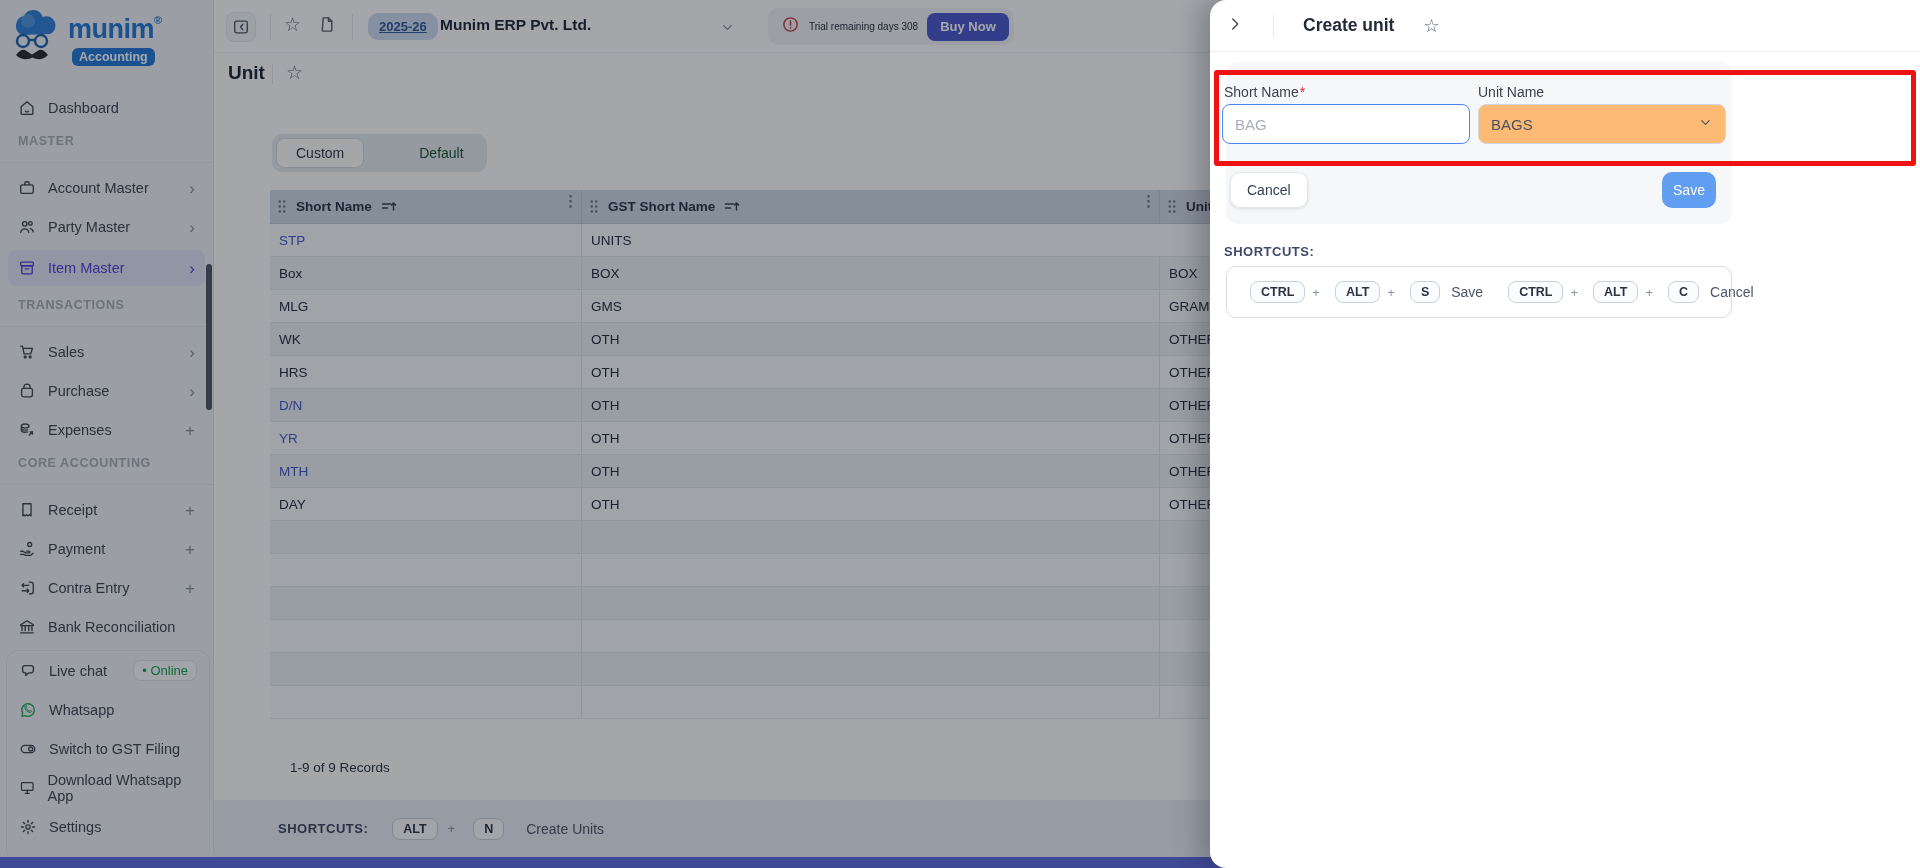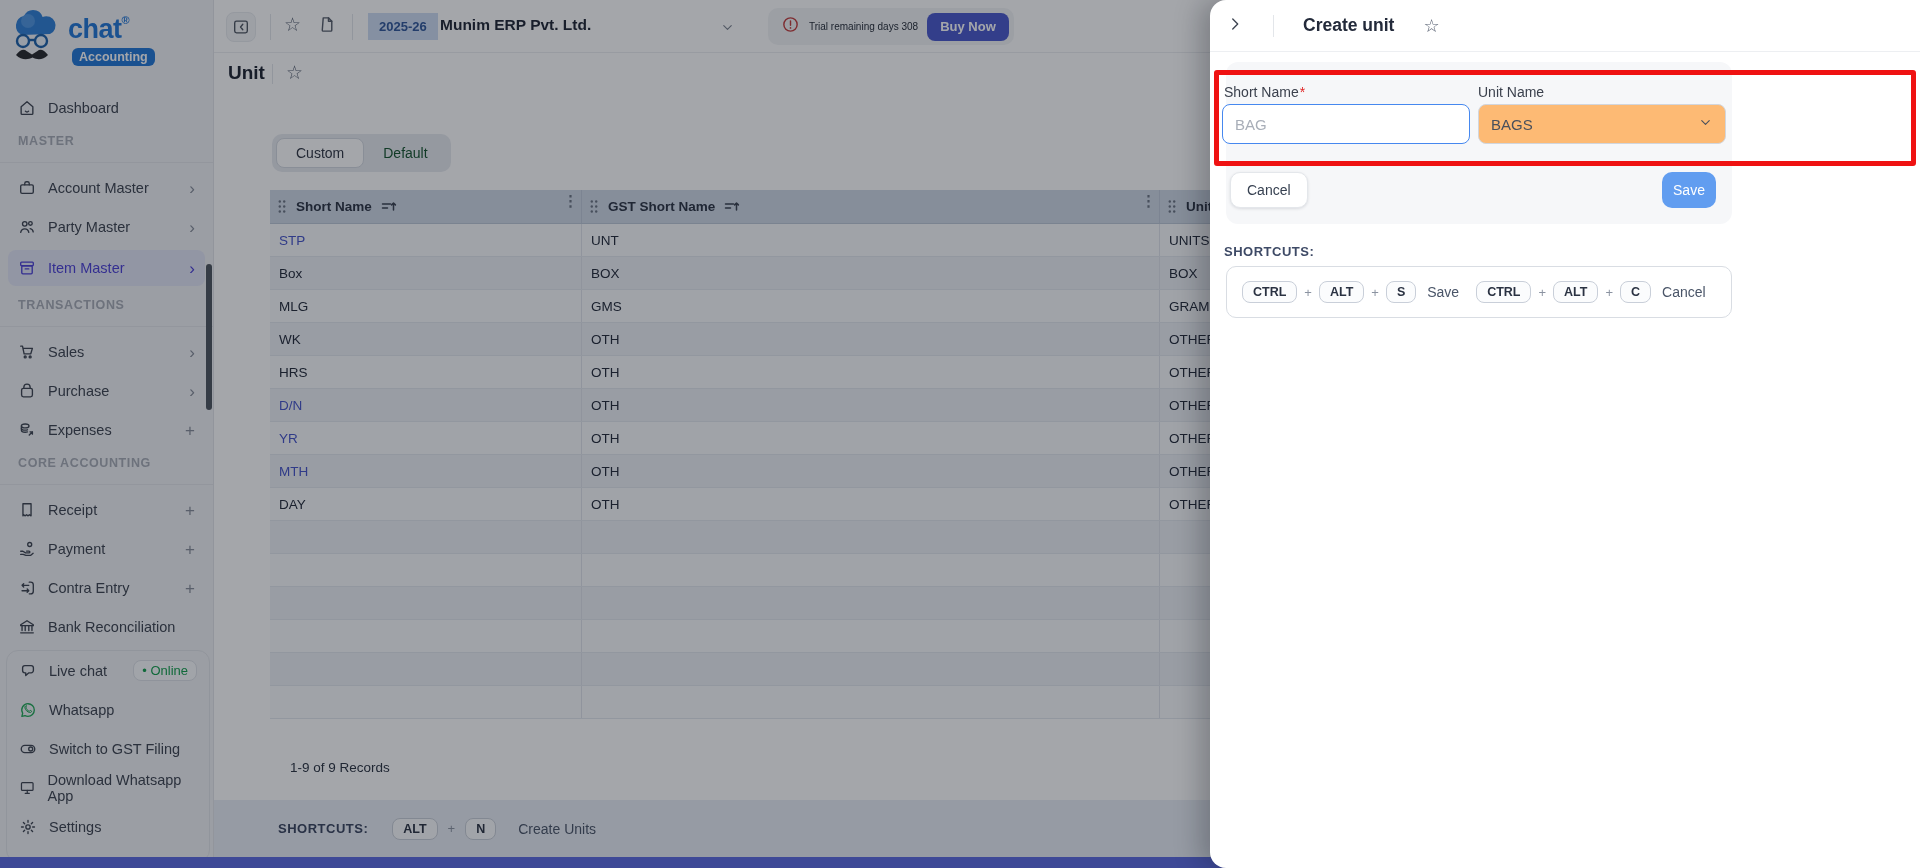--- a/index.html
+++ b/index.html
@@ -39,33 +39,33 @@
            background:#4d545e; border-radius:3px; }
 
   
   .topbar { position:absolute; left:214px; top:0; right:0; height:53px; background:#fff;
             border-bottom:1px solid #eceef1; }
   .icon-btn { position:absolute; width:30px; height:30px; border:1px solid #e7eaee; background:#f4f5f7;
               border-radius:8px; display:flex; align-items:center; justify-content:center; color:#4b535f; }
   .star-glyph { font-size:19px; color:#596273; line-height:1; }
   .year-badge { position:absolute; left:368px; top:13px; height:27px; display:flex; align-items:center;
                 background:#cddcf2; color:#2f5699; font-weight:700; font-size:13px;
-                padding:0 11px; border-radius:0; }
+                padding:0 11px; border-radius:10px;text-decoration:underline; }
   .company { position:absolute; left:440px; top:16px; font-size:15.5px; font-weight:600; color:#1d2433; }
   .trial { position:absolute; left:768px; top:8px; height:37px; display:flex; align-items:center;
            gap:9px; background:#f2f4f6; border-radius:10px; padding:0 5px 0 13px; }
   .trial-txt { font-size:10px; color:#1f2631; }
   .alert { color:#c23b3b; }
   .buy { height:28px; display:flex; align-items:center; background:#4a58cc; color:#fff;
          font-size:13px; font-weight:700; padding:0 13px; border-radius:8px; }
 
   
   .pg-title { position:absolute; left:228px; top:62px; font-size:19px; font-weight:600; color:#1c2230; }
   .tabs { position:absolute; left:272px; top:134px; height:38px; background:#e7eaef;
-          border-radius:10px; display:flex; align-items:center; padding:0 4px; }
+          border-radius:10px; display:flex; align-items:center; padding:0 4px;gap:36px; }
   .tab { height:30px; display:flex; align-items:center; padding:0 19px; font-size:14px;
          color:#14532d; border-radius:8px; }
   .tab.on { background:#fff; border:1px solid #d4d9e0; color:#2f3542; }
 
   
   .table { position:absolute; left:270px; top:190px; width:1624px; }
   .trow { display:flex; height:33px; border-bottom:1px solid #e3e7ed; background:#f8fafc; }
   .trow.alt { background:#edf0f6; }
   .thead { display:flex; height:34px; background:#cfd8e6; border-bottom:1px solid #bcc7d6; }
   .th { position:relative; display:flex; align-items:center; gap:9px; padding-left:7px;
@@ -78,21 +78,21 @@
   .sorti { color:#39414f; }
   .kebab { position:absolute; right:8px; top:8px; color:#6b7482; font-size:15px;
            letter-spacing:0; line-height:6px; text-align:center; width:10px; }
   .records { position:absolute; left:290px; top:760px; font-size:13.5px; color:#2a3240; }
 
   
   .botbar { position:absolute; left:214px; top:800px; right:0; height:57px; background:#e9edf5;
             display:flex; align-items:center; padding-left:64px; gap:10px; }
   .sc-label { font-size:13px; font-weight:700; color:#39445e; letter-spacing:0.5px; }
   .kbd { background:#fbfcfd; border:1px solid #c9cfd9; border-radius:8px; padding:3px 10px;
-         font-size:12.5px; font-weight:700; color:#2a3242; }
+         font-size:12.5px; font-weight:700; color:#2a3242;margin-left:8px; }
   .plus { color:#8b93a1; font-size:13px; }
   .sc-act { font-size:14px; color:#4a5568; }
   .blue-strip { position:absolute; left:0; top:857px; width:1920px; height:11px; background:#5b6ae0; z-index:10; }
 
   
   .overlay { position:absolute; inset:0; background:rgba(17,22,32,0.38); z-index:40; }
   .panel { position:absolute; left:1210px; top:0; width:710px; height:868px; background:#fff;
            border-radius:16px 0 0 16px; box-shadow:-10px 0 26px rgba(10,14,25,0.25); z-index:50; }
   .p-head { height:52px; border-bottom:1px solid #edeff2; display:flex; align-items:center;
             gap:29px; padding:0 16px; }
@@ -134,21 +134,21 @@
       <svg width="52" height="58" viewBox="0 0 52 58">
         <path d="M12 27a10 10 0 0 1 2-19 10 10 0 0 1 9-6 10 10 0 0 1 9.6 7A8.5 8.5 0 0 1 40 26z" fill="#2e7fd6"></path>
         <circle cx="18" cy="13" r="7" fill="#5499e2" opacity="0.85"></circle>
         <g stroke="#1b5fa8" stroke-width="2.4" fill="#eaf2fb">
           <circle cx="13" cy="33" r="6"></circle>
             <circle cx="31" cy="33" r="6"></circle>
         </g>
         <path d="M19 32h6" stroke="#1b5fa8" stroke-width="2.4"></path>
         <path d="M6 47c4-5.5 8-6.5 10.5-4l5.5 3.5L27.5 43c2.5-2.5 6.5-1.5 10.5 4-5 5-10.5 5-15.5 2.5C17.5 52 11 52 6 47z" fill="#26282b"></path>
       </svg>
-      <div class="logo-word"><span>chat</span><span class="logo-reg">®</span></div>
+      <div class="logo-word"><span>munim</span><span class="logo-reg">®</span></div>
       <div class="logo-badge">Accounting</div>
     </div>
 
     <div class="nitem" style="top:92px">
       <svg class="ic" width="18" height="18" viewBox="0 0 20 20">
           <path d="M3.5 8.5L10 3l6.5 5.5V16a1 1 0 0 1-1 1h-11a1 1 0 0 1-1-1z"></path>
           <path d="M8.2 13.5c.5.6 1.1.9 1.8.9s1.3-.3 1.8-.9"></path>
         </svg>
       <span>Dashboard</span>
     </div>
@@ -388,21 +388,20 @@
             <circle cx="7.2" cy="7.5" r="1.2"></circle>
             <circle cx="2.8" cy="12.5" r="1.2"></circle>
             <circle cx="7.2" cy="12.5" r="1.2"></circle>
           </svg>
         <span>Unit</span>
       </div>
     </div>
 
     <div class="trow">
       <div class="td c1 link">STP</div>
-      <div class="td c2">UNT</div>
       <div class="td c3">UNITS</div>
     </div>
     <div class="trow alt">
       <div class="td c1">Box</div>
       <div class="td c2">BOX</div>
       <div class="td c3">BOX</div>
     </div>
     <div class="trow">
       <div class="td c1">MLG</div>
       <div class="td c2">GMS</div>

